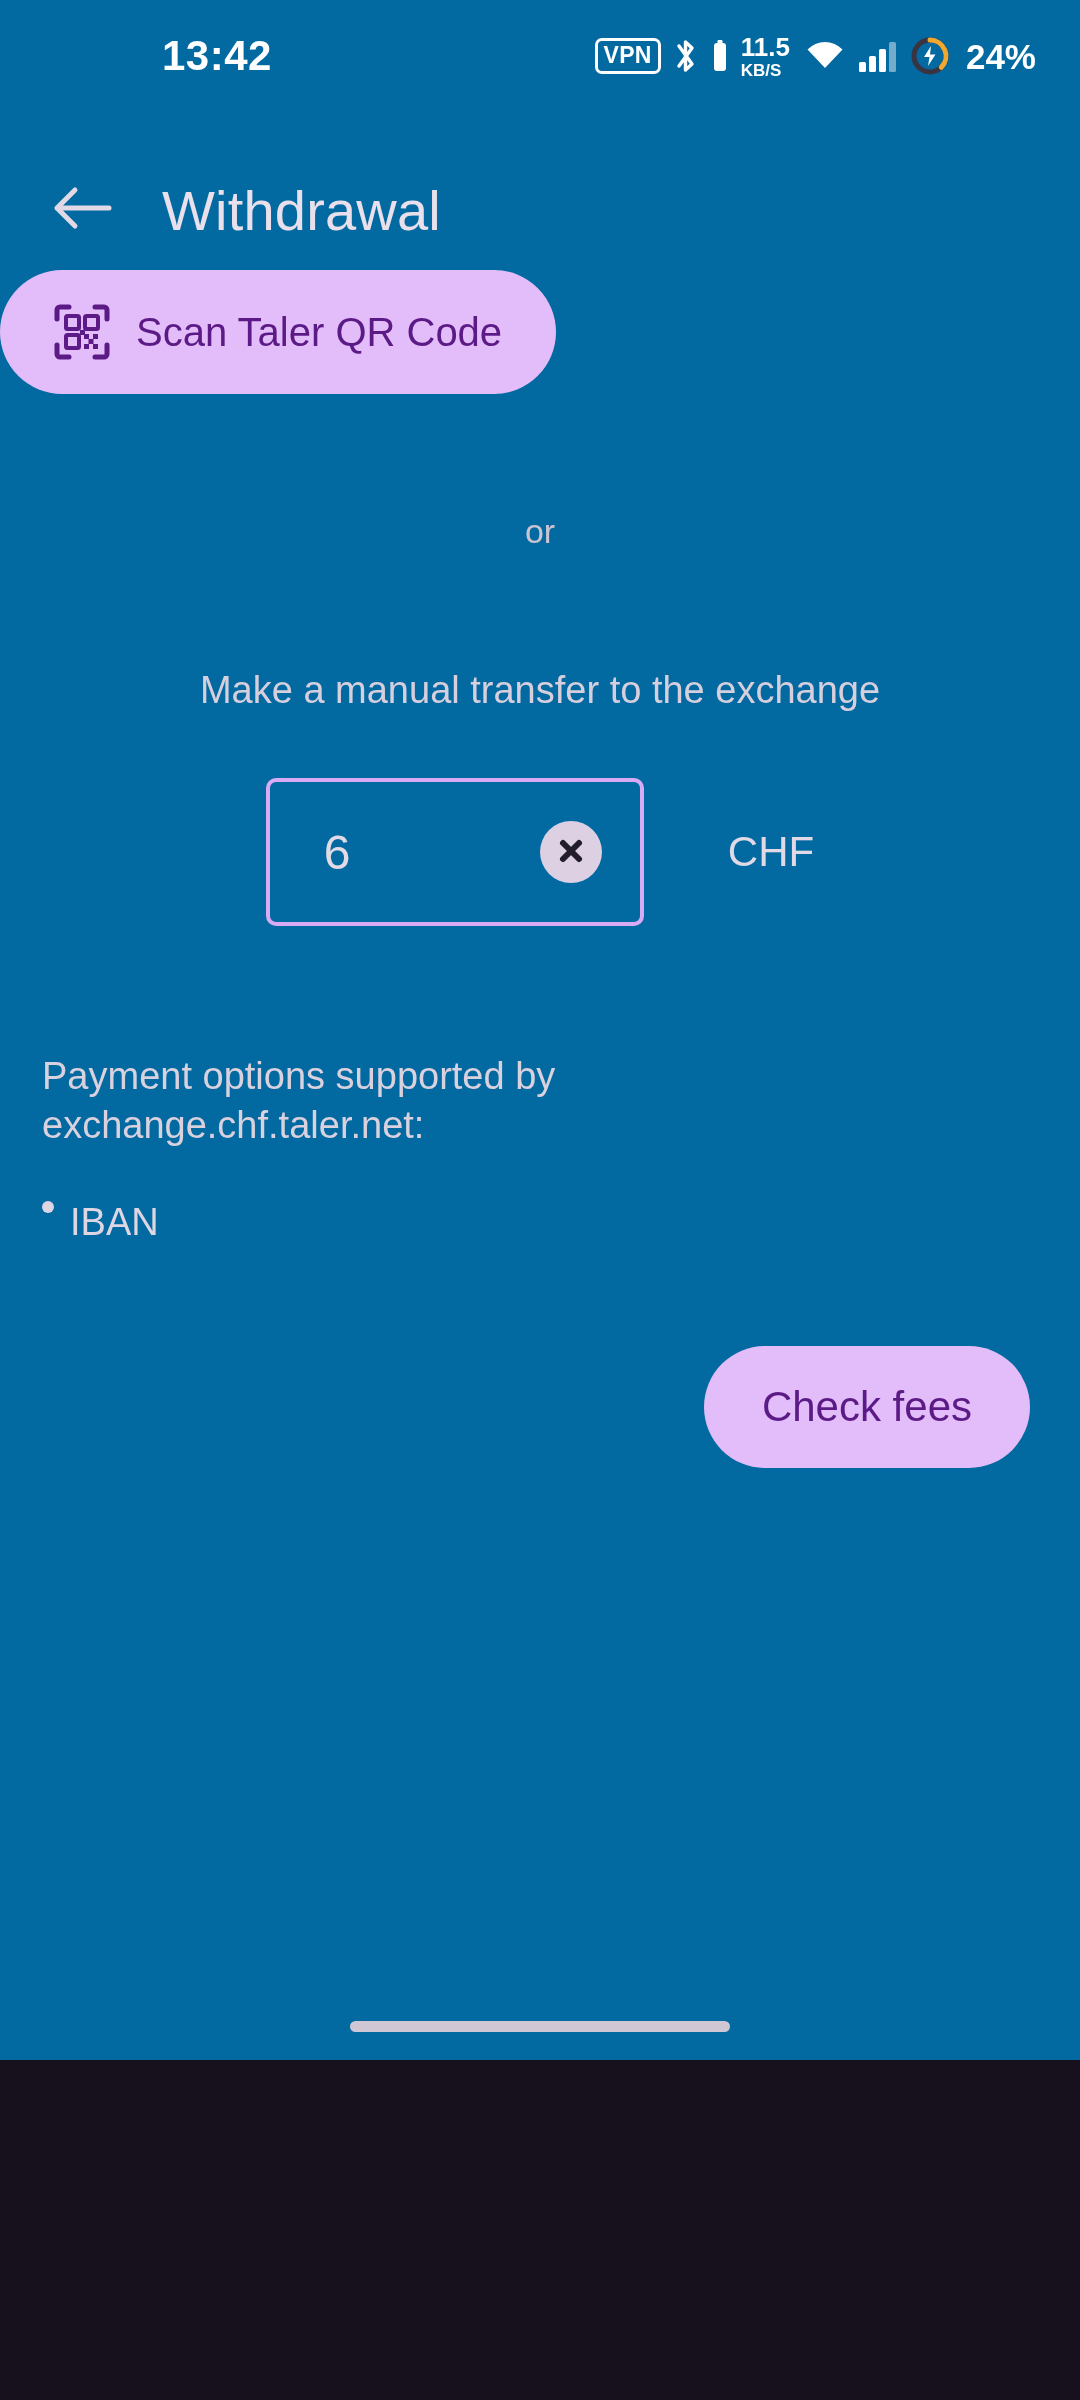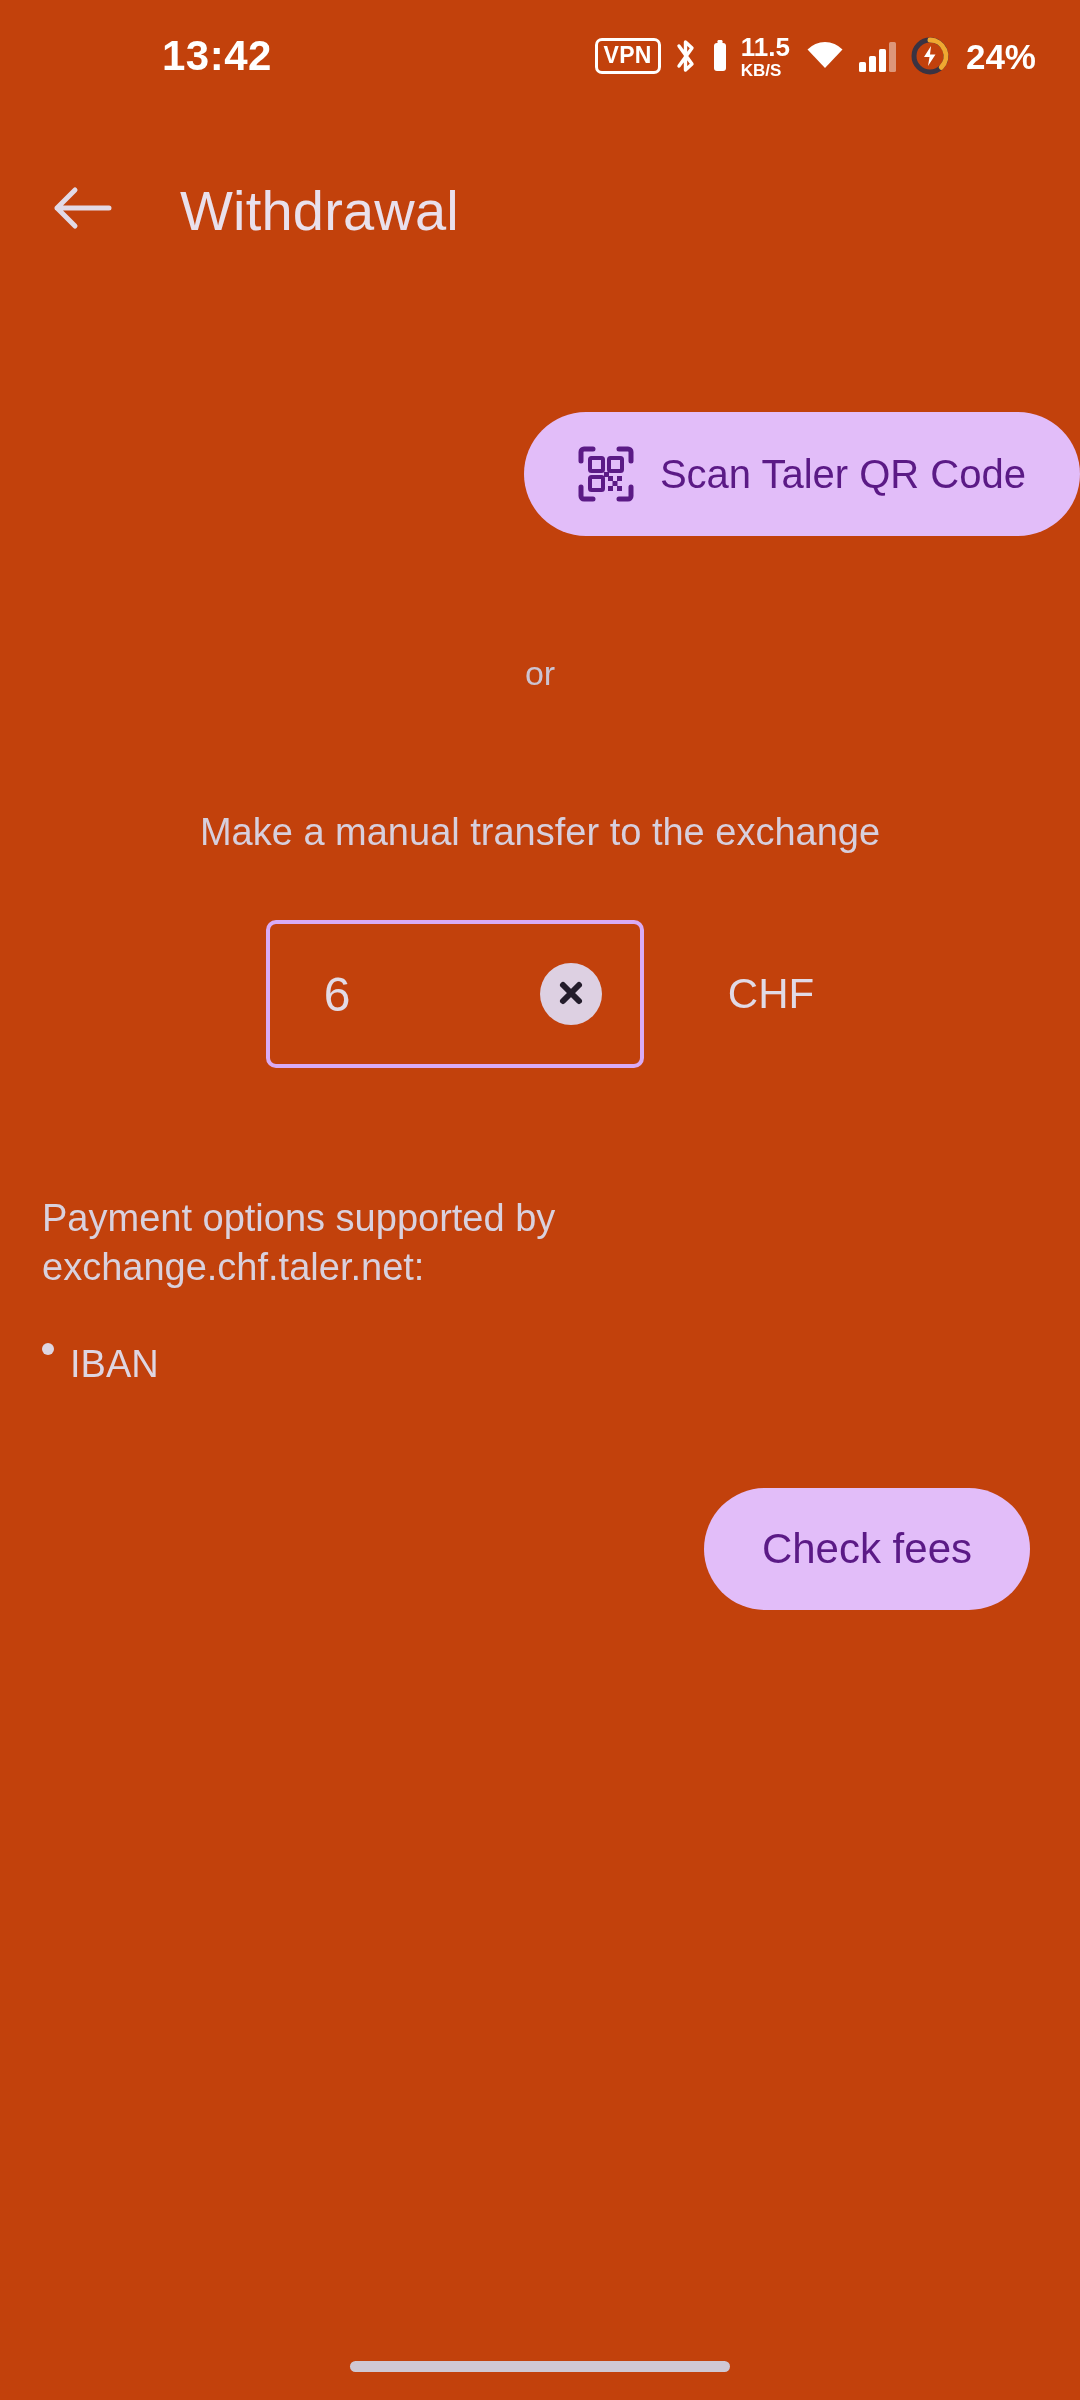--- a/index.html
+++ b/index.html
@@ -8,22 +8,22 @@
     width: 1080px;
     height: 2400px;
     background: #16111d;
     font-family: "Liberation Sans", sans-serif;
     overflow: hidden;
   }
 
   #screen {
     position: relative;
     width: 1080px;
-    height: 2400px;
-    background: #c2410c;
+    height: 2060px;
+    background: #0369a1;
   }
 
   
   #status-bar {
     position: absolute;
     top: 0; left: 0;
     width: 1080px;
     height: 112px;
     display: flex;
     align-items: center;
@@ -74,21 +74,20 @@
   .sb-icon { display: flex; align-items: center; }
 
   
   #app-bar {
     position: absolute;
     top: 150px; left: 0;
     width: 1080px;
     height: 120px;
     display: flex;
     align-items: center;
-    gap: 18px;
   }
   #back-button {
     width: 96px;
     height: 96px;
     margin-left: 34px;
     display: flex;
     align-items: center;
     justify-content: center;
     border-radius: 50%;
     cursor: pointer;
@@ -115,22 +114,21 @@
     border-radius: 999px;
     font-family: "Liberation Sans", sans-serif;
     cursor: pointer;
     display: inline-flex;
     align-items: center;
     justify-content: center;
   }
 
   #scan-row {
     display: flex;
-    justify-content: flex-end;
-    margin-top: 142px;
+    justify-content: flex-start;
   }
   #scan-qr-button {
     height: 124px;
     padding: 0 54px;
     gap: 26px;
     font-size: 40px;
     font-weight: 400;
   }
   #qr-icon { display: flex; align-items: center; }
 

